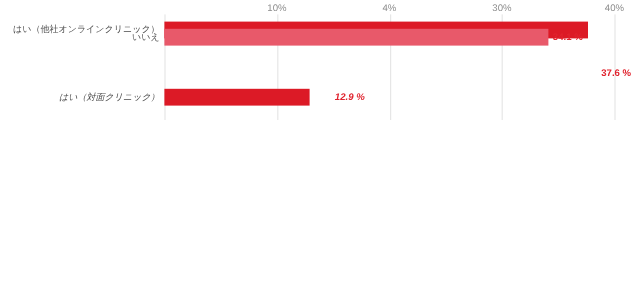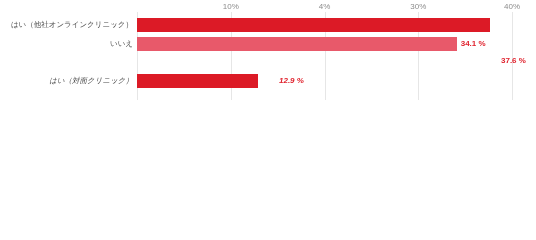--- a/index.html
+++ b/index.html
@@ -133,21 +133,21 @@
   <div class="rows">
 
     <div class="bar-row" style="top: 2px;">
       <span class="cat-label" style="color: rgb(74, 74, 74);">はい（他社オンラインクリニック）</span>
       <div class="bar-track">
         <div class="bar" style="width: 352.5px; background: rgb(220, 26, 38);"></div>
         <span class="bar-value" style="left: 360px; color: rgb(224, 35, 46); margin-top: 36px;">37.6 %</span>
       </div>
     </div>
 
-    <div class="bar-row" style="top: 21px;">
+    <div class="bar-row" style="top: 8px;">
       <span class="cat-label" style="color: rgb(74, 74, 74);">いいえ</span>
       <div class="bar-track">
         <div class="bar" style="width: 319.688px; background: rgb(232, 89, 106);"></div>
         <span class="bar-value" style="left: 319.688px; color: rgb(224, 35, 46);">34.1 %</span>
       </div>
     </div>
 
 
     <div class="bar-row" style="top: 57.8px; font-style: italic;">
       <span class="cat-label" style="color: rgb(74, 74, 74);">はい（対面クリニック）</span>

